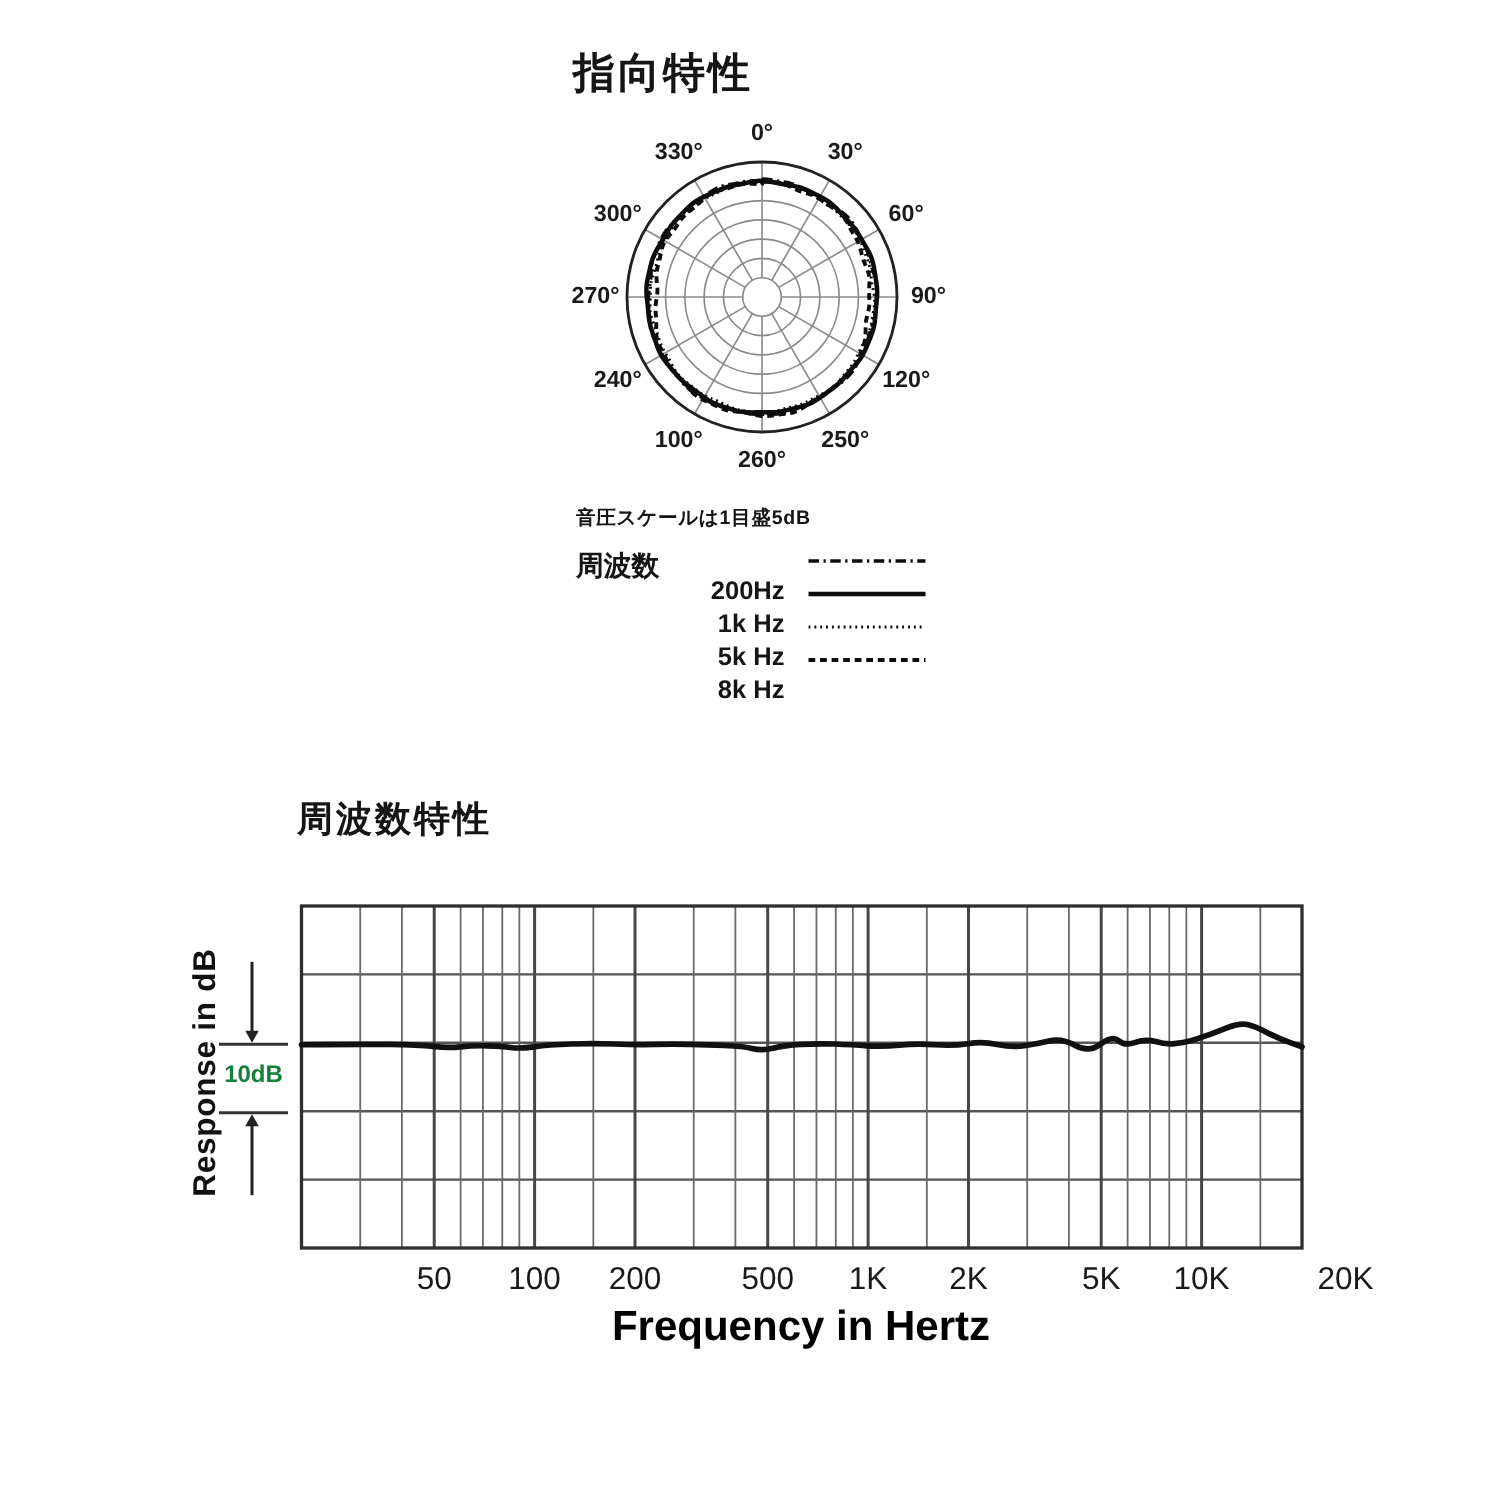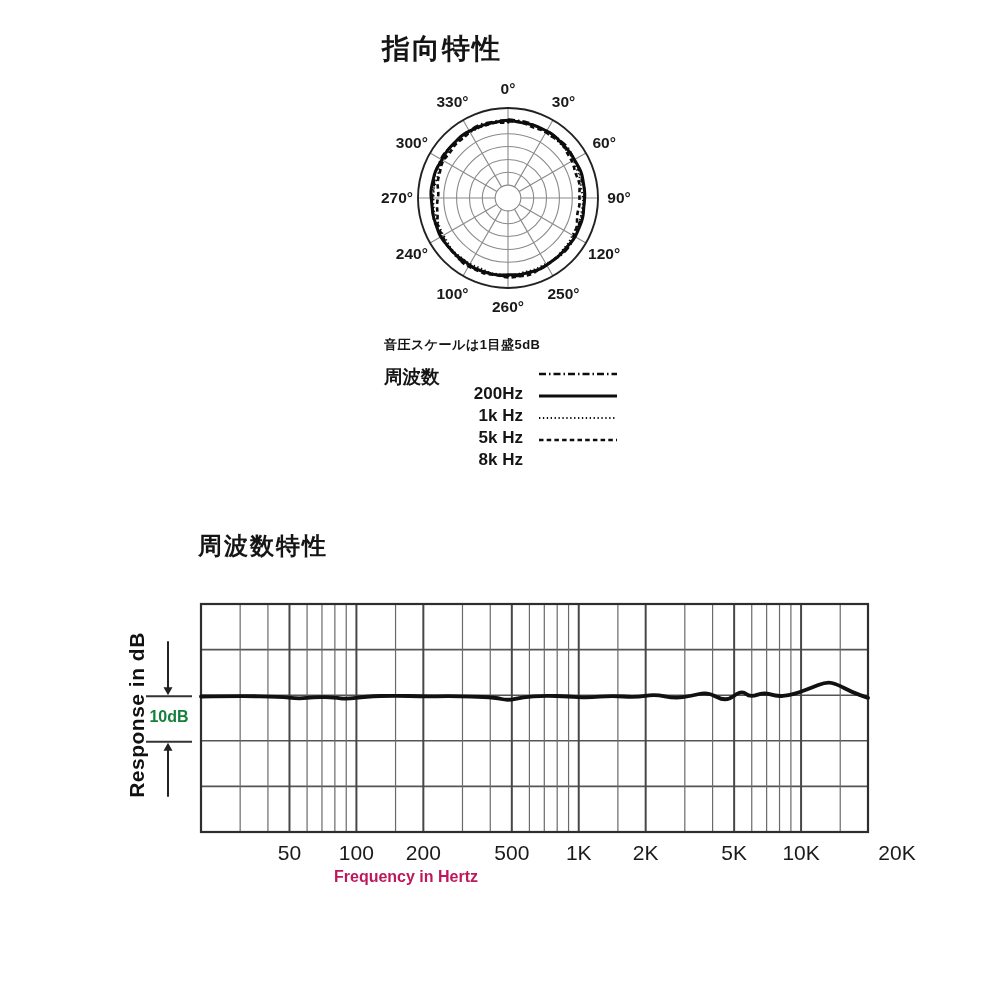--- a/index.html
+++ b/index.html
@@ -14,22 +14,22 @@
   .legend-note{font-size:13px;font-weight:600;letter-spacing:0.5px;color:#151515;white-space:nowrap;}
   .legend-heading{position:absolute;left:384px;top:364px;font-size:18.5px;font-weight:600;color:#151515;}
   .legend-label{position:absolute;left:424px;width:99px;text-align:right;
                 font-size:17px;font-weight:600;color:#151515;white-space:nowrap;margin-top:22px;}
   .legend-sample{position:absolute;left:536px;width:84px;height:22px;}
   .ylabel{position:absolute;left:-43px;top:703px;width:360px;text-align:center;
           transform:rotate(-90deg);transform-origin:center;
           font-size:21px;font-weight:700;letter-spacing:0.5px;color:#111;}
   .db-scale{position:absolute;left:140px;top:708px;width:58px;text-align:center;
             font-size:16px;font-weight:700;color:#15803d;}
-  .xlabel{position:absolute;left:334px;top:868px;width:400px;text-align:left;
-          font-size:16px;font-weight:700;color:#be185d;}
+  .xlabel{position:absolute;left:334px;top:868px;width:400px;text-align:center;
+          font-size:28px;font-weight:700;color:#000000;}
   .x-tick{position:absolute;top:841px;font-size:21px;font-weight:500;color:#1a1a1a;
           transform:translateX(-50%);white-space:nowrap;}
 </style>
 </head>
 <body>
 
 <svg id="gfx" viewBox="0 0 1000 1000">
     <g>
       <circle cx="508" cy="198" r="12.86" fill="none" stroke="#8a8a8a" stroke-width="1.1"></circle>
       <circle cx="508" cy="198" r="25.71" fill="none" stroke="#8a8a8a" stroke-width="1.1"></circle>

